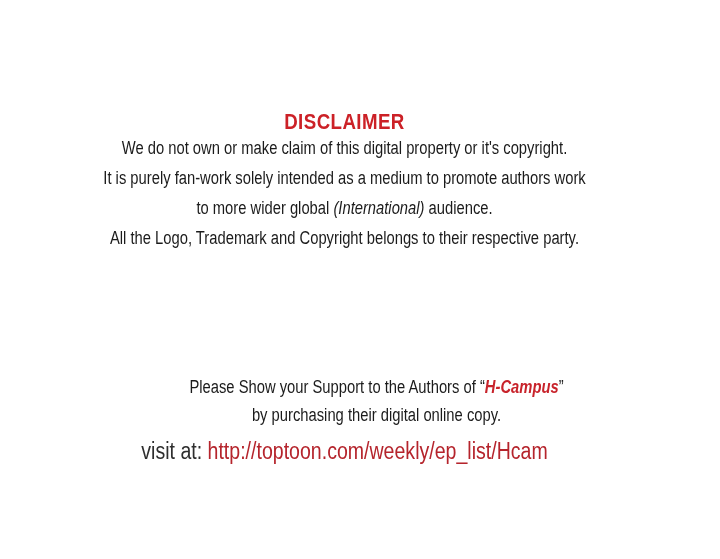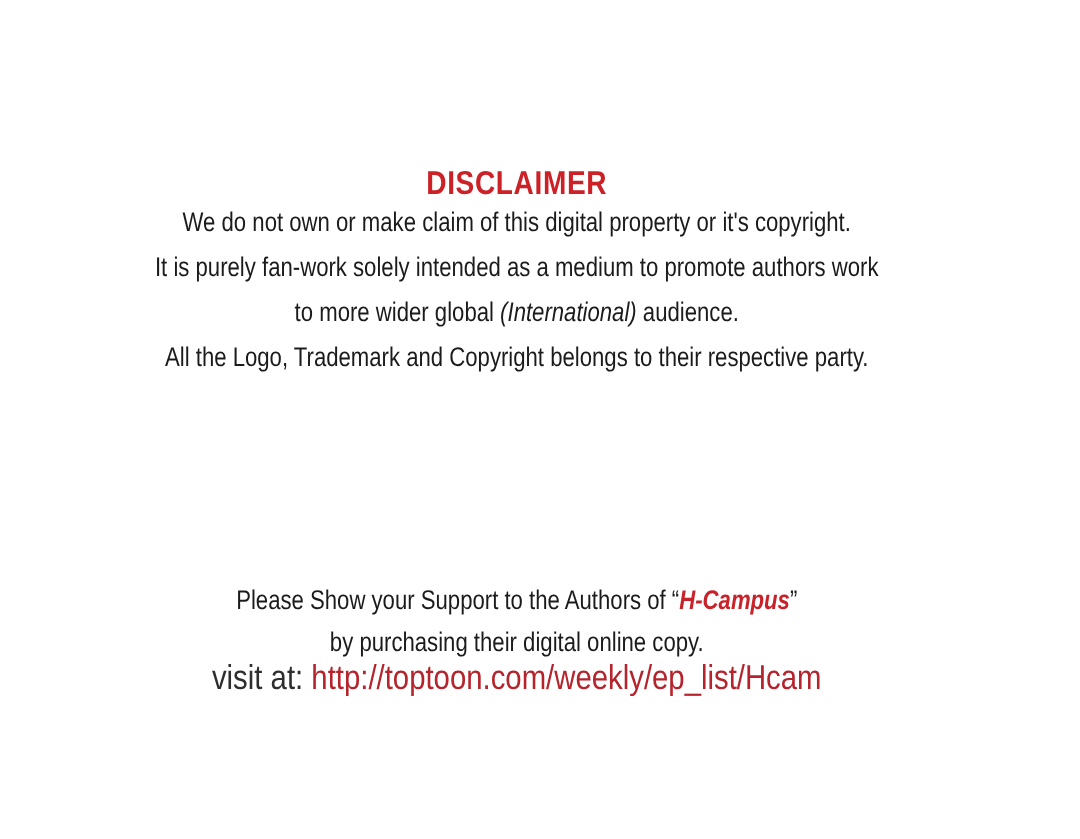--- a/index.html
+++ b/index.html
@@ -35,23 +35,24 @@
     margin: 0;
     line-height: 30px;
     font-size: 18px;
     color: #1b1b1b;
     text-align: center;
     transform: scaleX(0.82);
     transform-origin: center;
   }
   .support-block {
     position: absolute;
-    top: 386px;
+    top: 373px;
     left: 0;
     width: 100%;
+    padding-left: 32px;
   }
   .support-block p {
     margin: 0;
     line-height: 28px;
     font-size: 18px;
     color: #1b1b1b;
     text-align: center;
     transform: scaleX(0.82);
     transform-origin: center;
   }

